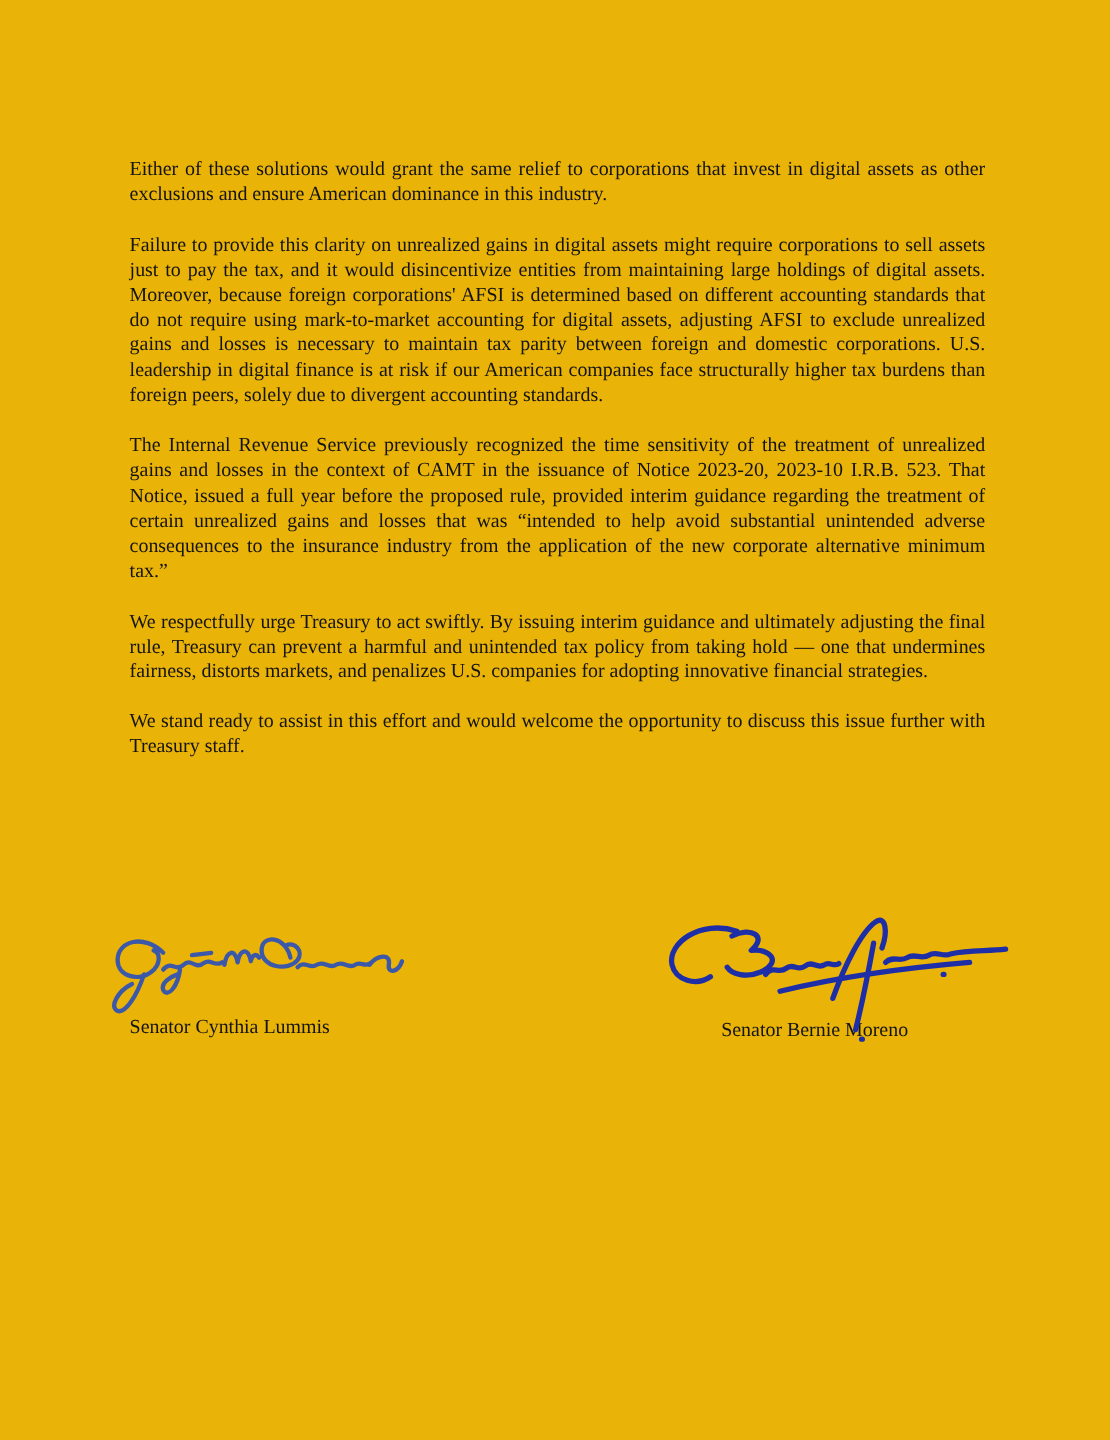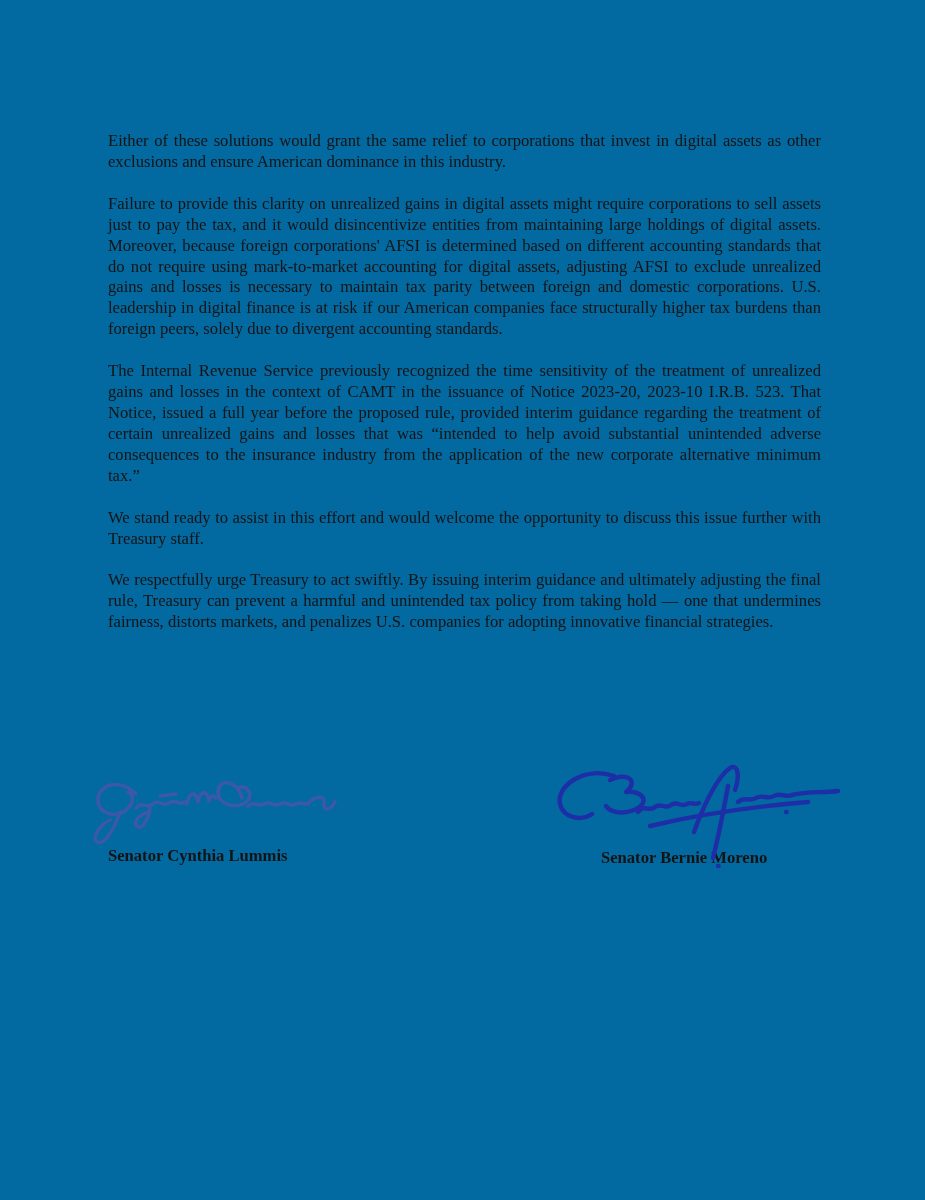--- a/index.html
+++ b/index.html
@@ -5,21 +5,21 @@
   * { margin: 0; padding: 0; box-sizing: border-box; }
   html, body {
     width: 925px;
     background: #ffffff;
     font-family: "Liberation Serif", serif;
   }
   .page {
     position: relative;
     width: 925px;
     height: 1200px;
-    background: #0369a1;
+    background: #eab308;
     overflow: hidden;
   }
   .letter-body {
     position: absolute;
     left: 108px;
     top: 131px;
     width: 713px;
     color: #141414;
     font-size: 16.6px;
     line-height: 20.9px;
@@ -32,43 +32,42 @@
     margin-top: 22px;
     text-align: left !important;
   }
   .sig-caption {
     position: absolute;
     color: #141414;
     font-size: 16.6px;
     line-height: 20px;
     white-space: nowrap;
     z-index: 1;
-    font-weight: bold;
   }
   .sig-caption.lummis { left: 108px; top: 846px; }
   .sig-caption.moreno { left: 601px; top: 848px; }
   .sig-svg {
     position: absolute;
     z-index: 2;
     pointer-events: none;
   }
   .sig-svg.lummis { left: 90px; top: 768px; }
   .sig-svg.moreno { left: 550px; top: 760px; }
 </style>
 </head>
 <body>
 
 <div class="page">
 
   <div class="letter-body">
     <p>Either of these solutions would grant the same relief to corporations that invest in digital assets as other exclusions and ensure American dominance in this industry.</p>
     <p>Failure to provide this clarity on unrealized gains in digital assets might require corporations to sell assets just to pay the tax, and it would disincentivize entities from maintaining large holdings of digital assets. Moreover, because foreign corporations' AFSI is determined based on different accounting standards that do not require using mark-to-market accounting for digital assets, adjusting AFSI to exclude unrealized gains and losses is necessary to maintain tax parity between foreign and domestic corporations. U.S. leadership in digital finance is at risk if our American companies face structurally higher tax burdens than foreign peers, solely due to divergent accounting standards.</p>
     <p>The Internal Revenue Service previously recognized the time sensitivity of the treatment of unrealized gains and losses in the context of CAMT in the issuance of Notice 2023-20, 2023-10 I.R.B. 523. That Notice, issued a full year before the proposed rule, provided interim guidance regarding the treatment of certain unrealized gains and losses that was “intended to help avoid substantial unintended adverse consequences to the insurance industry from the application of the new corporate alternative minimum tax.”</p>
+    <p>We respectfully urge Treasury to act swiftly. By issuing interim guidance and ultimately adjusting the final rule, Treasury can prevent a harmful and unintended tax policy from taking hold — one that undermines fairness, distorts markets, and penalizes U.S. companies for adopting innovative financial strategies.</p>
     <p>We stand ready to assist in this effort and would welcome the opportunity to discuss this issue further with Treasury staff.</p>
-    <p>We respectfully urge Treasury to act swiftly. By issuing interim guidance and ultimately adjusting the final rule, Treasury can prevent a harmful and unintended tax policy from taking hold — one that undermines fairness, distorts markets, and penalizes U.S. companies for adopting innovative financial strategies.</p>
   </div>
 
   <svg class="sig-svg lummis" width="258" height="90" viewBox="0 0 258 90">
     <g fill="none" stroke-width="3.6" stroke-linecap="round" stroke-linejoin="round" stroke="#3b58a9">
       <path d="M 46,26 C 30,10 8,16 8,32 C 8,46 26,50 36,42 C 44,36 44,26 38,24"></path>
       <path d="M 30,44 C 24,62 14,78 7,74 C 2,70 8,58 20,52"></path>
       <path d="M 46,40 C 52,32 57,42 63,36 C 69,30 73,40 79,35 C 85,30 89,38 95,34"></path>
       <path d="M 60,40 C 58,54 50,64 46,57 C 44,51 52,46 58,44"></path>
       <path d="M 70,28 L 86,26"></path>
       <path d="M 97,36 C 99,24 106,22 108,34 C 110,23 117,21 119,33 C 120,28 123,26 126,30"></path>

